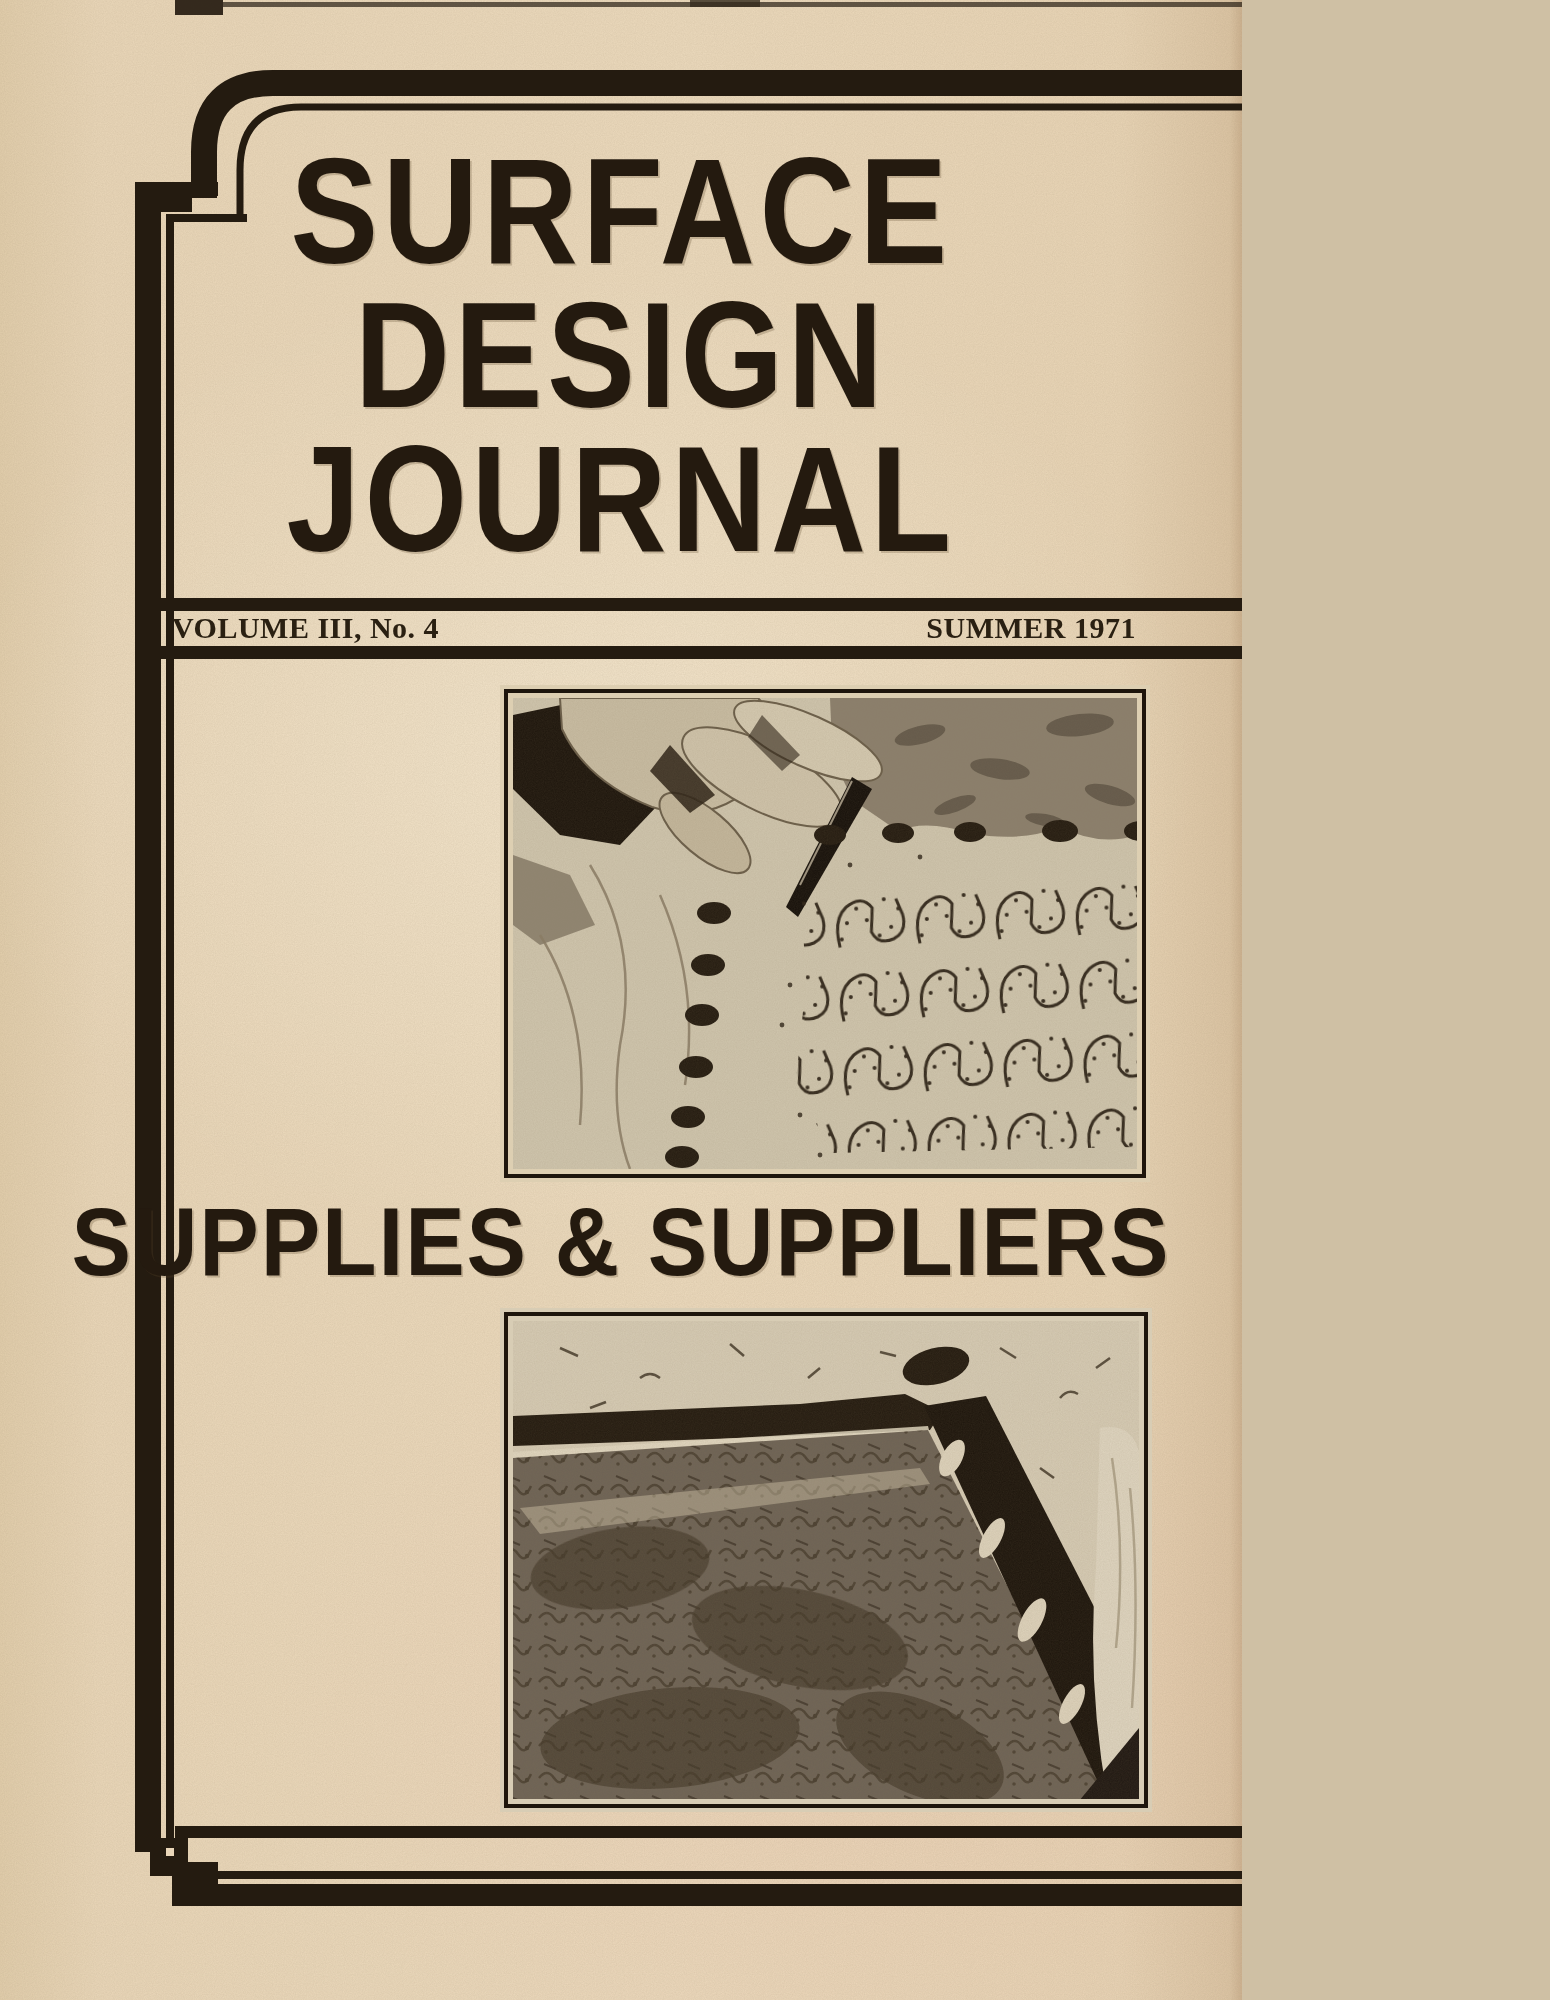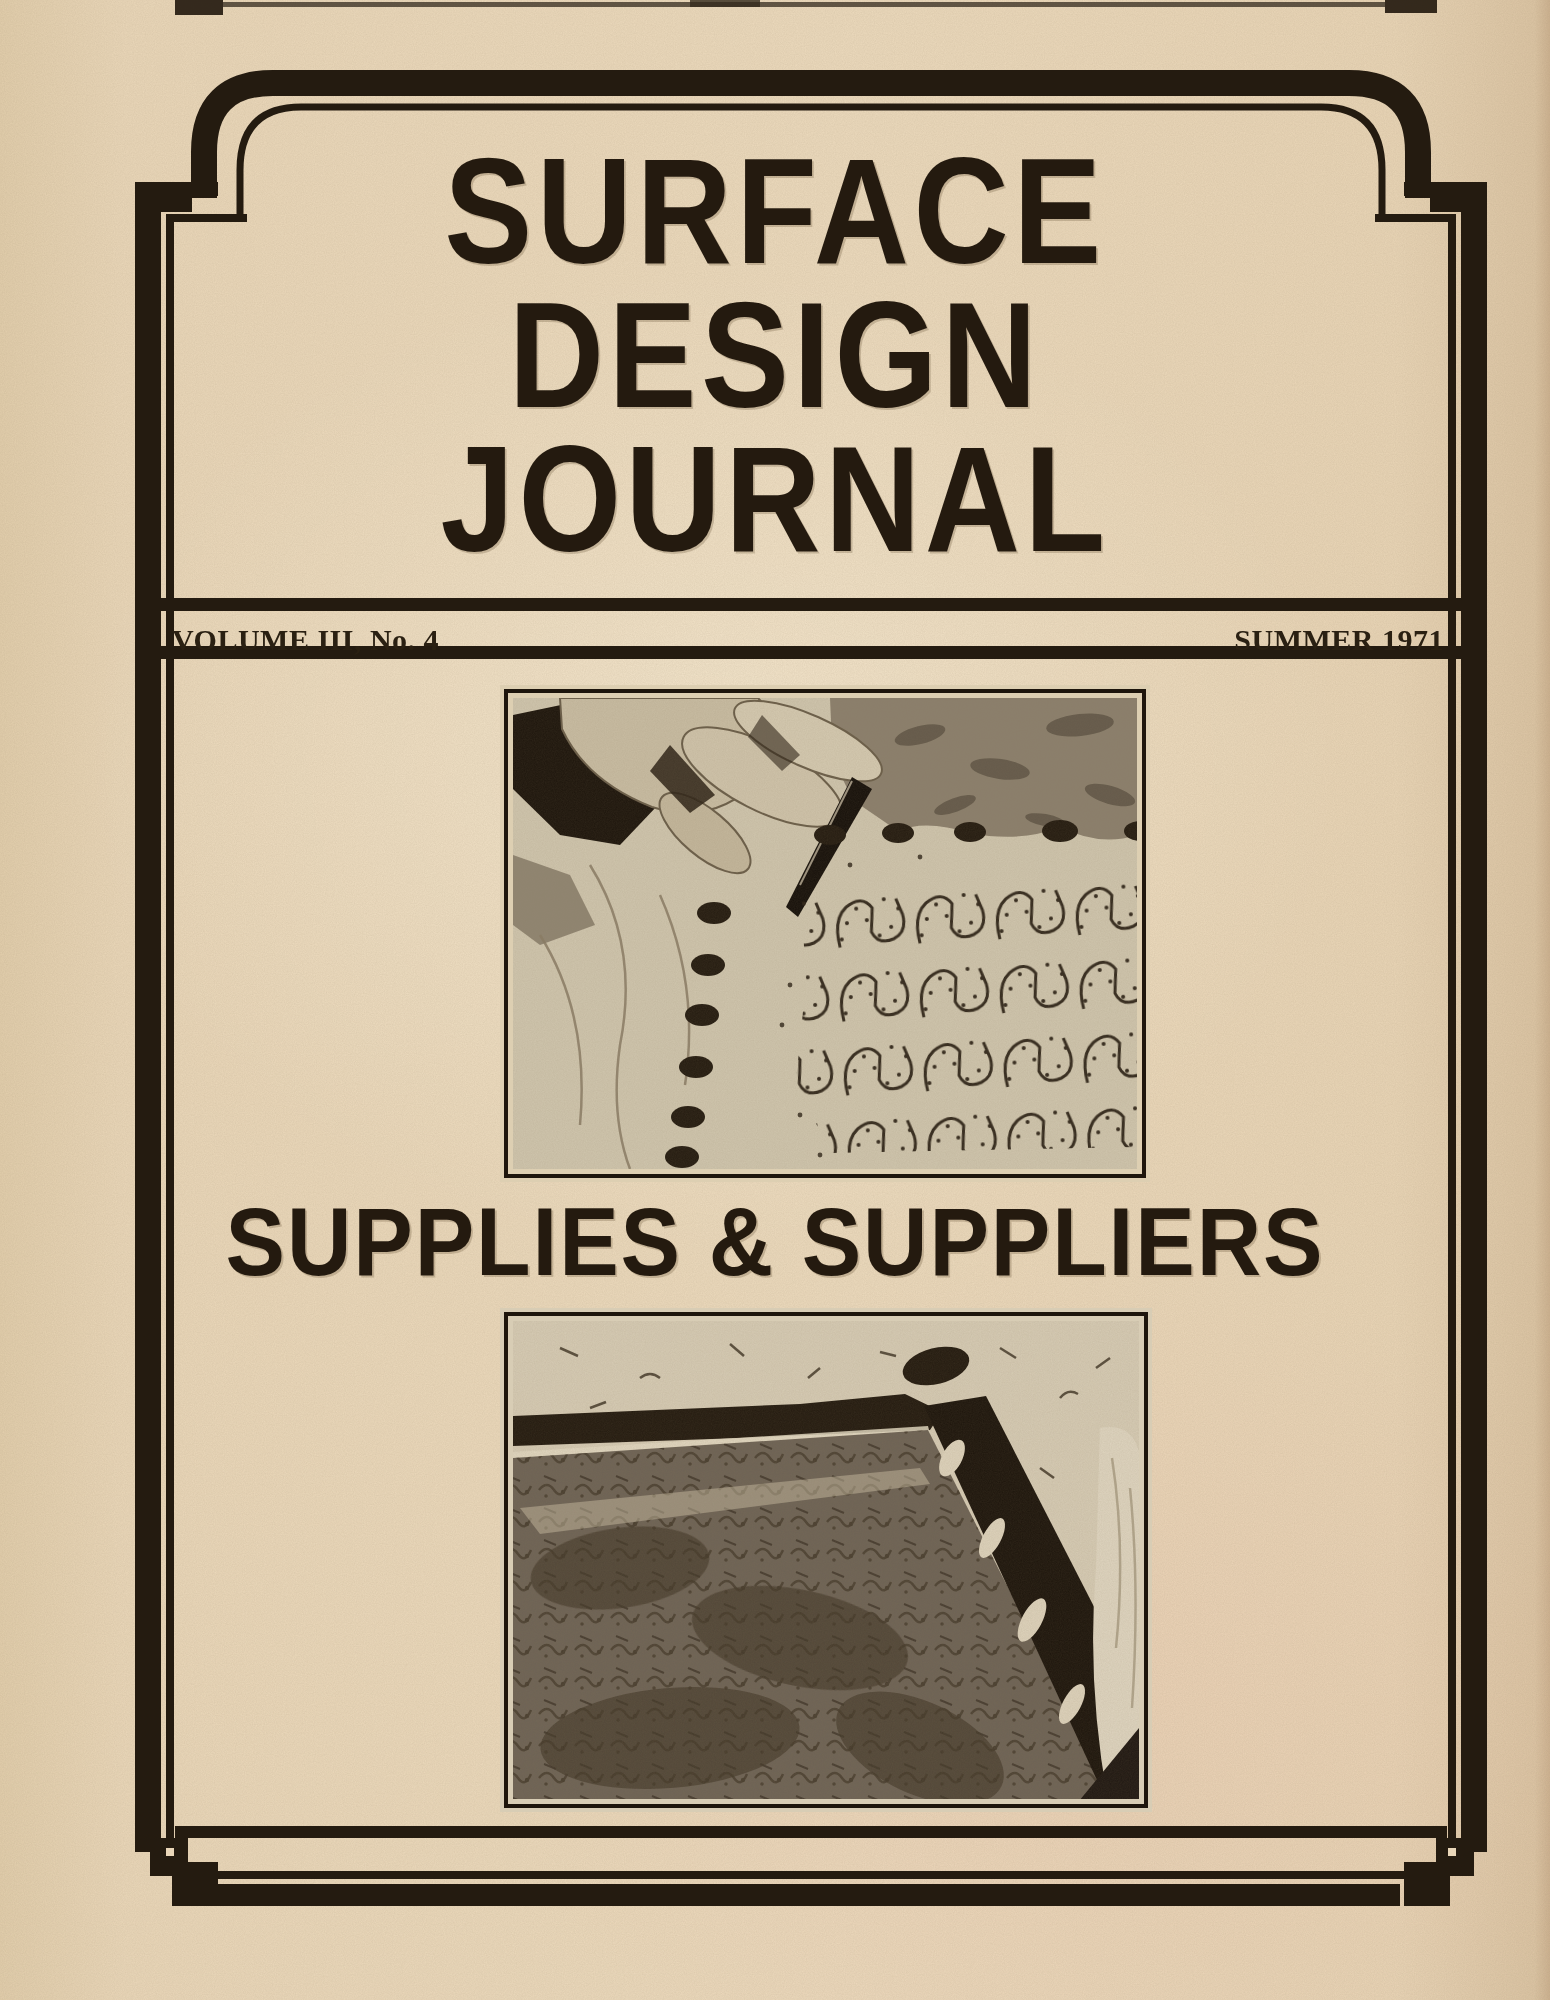--- a/index.html
+++ b/index.html
@@ -1,17 +1,17 @@
 <!DOCTYPE html>
 <html><head>
 <meta charset="utf-8">
 <style>
   html,body{margin:0;padding:0;background:#cfc0a4;}
   #cover{
-    position:relative;width:1550px;height:2000px;overflow:hidden;
+    position:relative;width:1242px;height:2000px;overflow:hidden;
     background:
       radial-gradient(ellipse 900px 700px at 46% 38%, rgba(255,248,230,0.35), rgba(255,248,230,0) 70%),
       radial-gradient(ellipse 800px 600px at 70% 85%, rgba(235,190,170,0.25), rgba(235,190,170,0) 75%),
       linear-gradient(90deg, #e2ceac 0%, #ead7b9 8%, #ecdabd 55%, #e9d5b6 90%, #dcc5a4 99%, #cdb290 100%),
       #e9d6b9;
     font-family:"Liberation Sans", sans-serif;
     color:#241b10;
   }
   .abs{position:absolute;}
   
@@ -20,21 +20,21 @@
     height:144px;line-height:144px;font-size:150px;font-weight:bold;
     letter-spacing:5px;transform:scaleX(0.88);transform-origin:50% 50%;
     color:#241a0f;text-shadow:2px 2px 0 rgba(90,70,45,0.25);
     white-space:nowrap;
   }
   
   .issuebar-text{
     left:172px;right:106px;top:609px;height:38px;
     display:flex;justify-content:space-between;align-items:center;
     font-family:"Liberation Serif", serif;font-weight:bold;font-size:30px;
-    color:#2a2012;letter-spacing:0.5px;white-space:nowrap;margin-top:12px;
+    color:#2a2012;letter-spacing:0.5px;white-space:nowrap;
   }
   
   .headline{
     left:0;right:0;top:1190px;height:104px;line-height:104px;text-align:center;
     font-size:96px;font-weight:bold;letter-spacing:2px;
     transform:scaleX(0.93);transform-origin:50% 50%;
     color:#241a0f;text-shadow:2px 2px 0 rgba(90,70,45,0.25);white-space:nowrap;
   }
   .photo{background:#e6d6b8;box-shadow:none;}
   svg{display:block;}

